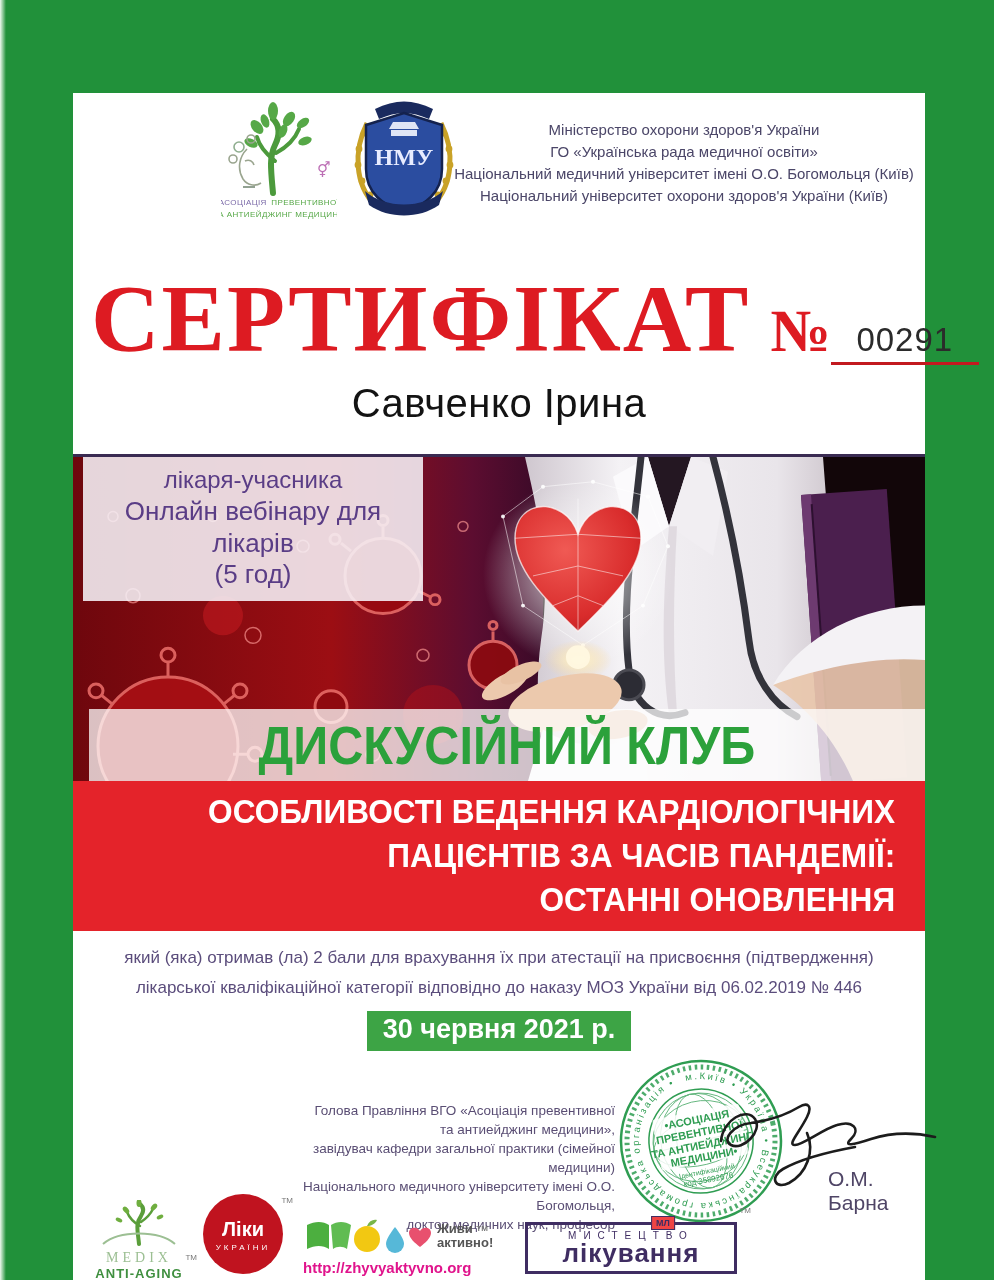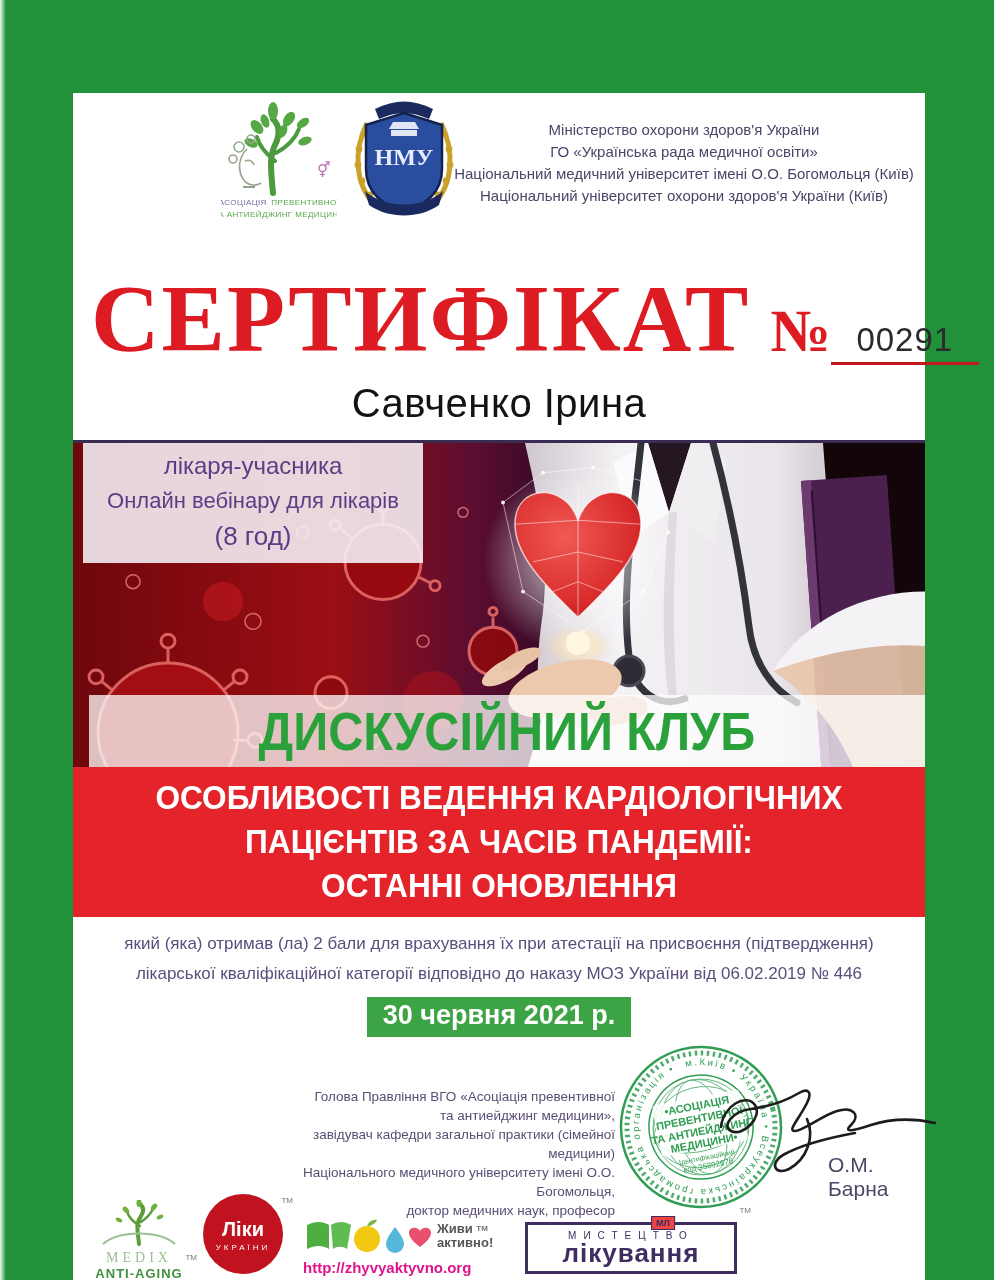--- a/index.html
+++ b/index.html
@@ -23,35 +23,35 @@
   .num-group { display:flex; align-items:baseline; margin-left:20px; }
   .num-sign { font-family:"Liberation Serif", serif; font-weight:bold; font-size:60px;
     color:#dd1b22; line-height:1; }
   .num-value { display:inline-block; min-width:148px; border-bottom:3px solid #c2191f;
     font-size:33px; color:#2b2b2b; text-align:center; padding:0 4px 3px; letter-spacing:1px; }
 
   
   .recipient { text-align:center; font-size:40px; color:#131313; margin-top:16px; letter-spacing:0.5px; }
 
   
-  .photo { position:relative; margin-top:14px; height:327px; border-top:3px solid #3a2b52;
+  .photo { position:relative; margin-top:28px; height:327px; border-top:3px solid #3a2b52;
     overflow:hidden; background:#14060a; }
   .photo-svg { position:absolute; left:0; top:0; width:100%; height:100%; }
   .role-box { position:absolute; left:10px; top:0; width:340px; background:rgba(246,242,248,0.88);
     text-align:center; color:#5a3d86; padding:8px 4px 12px; }
   .role-l1 { font-size:24px; line-height:30px; }
-  .role-l2 { font-size:22px; line-height:40px; }
+  .role-l2 { font-size:26px; line-height:32px; }
   .role-l3 { font-size:26px; line-height:30px; }
   .club-strip { position:absolute; left:16px; right:0; bottom:0; height:72px;
     background:rgba(255,255,255,0.75); display:flex; align-items:center; justify-content:center; }
   .club-text { color:#2ba13b; font-weight:bold; font-size:54px; white-space:nowrap;
     transform:scaleX(0.9); }
 
   
-  .topic { background:#e4232a; color:#fff; text-align:center; padding:8px 0 10px; }
+  .topic { background:#e4232a; color:#fff; text-align:right; padding:8px 0 10px; }
   .topic-line { display:block; font-weight:bold; font-size:34px; line-height:44px;
     transform:scaleX(0.93); white-space:nowrap; }
 
   
   .credit { text-align:center; color:#5b4d7c; font-size:17px; line-height:30px; margin-top:12px; }
 
   
   .date-row { text-align:center; margin-top:8px; }
   .date-badge { display:inline-block; background:#3da445; color:#fff; font-weight:bold;
     font-size:27px; padding:3px 16px 6px; }
@@ -298,21 +298,21 @@
           <ellipse cx="432" cy="230" rx="26" ry="10" fill="#ecc9ad" transform="rotate(-30 432 230)"></ellipse>
           <ellipse cx="448" cy="218" rx="22" ry="8" fill="#e8c2a4" transform="rotate(-24 448 218)"></ellipse>
           <ellipse cx="545" cy="270" rx="30" ry="14" fill="#e4bd9e" transform="rotate(-10 545 270)"></ellipse>
           <path d="M470,275 C500,295 540,295 570,280 L575,327 L455,327 Z" fill="#f4f2f5"></path>
         </g>
       </svg>
 
       <div class="role-box">
         <div class="role-l1">лікаря-учасника</div>
         <div class="role-l2">Онлайн вебінару для лікарів</div>
-        <div class="role-l3">(8 год)</div>
+        <div class="role-l3">(5 год)</div>
       </div>
 
       <div class="club-strip">
         <div class="club-text">ДИСКУСІЙНИЙ КЛУБ</div>
       </div>
     </div>
 
     <div class="topic">
       <span class="topic-line">ОСОБЛИВОСТІ ВЕДЕННЯ КАРДІОЛОГІЧНИХ</span>
       <span class="topic-line">ПАЦІЄНТІВ ЗА ЧАСІВ ПАНДЕМІЇ:</span>

